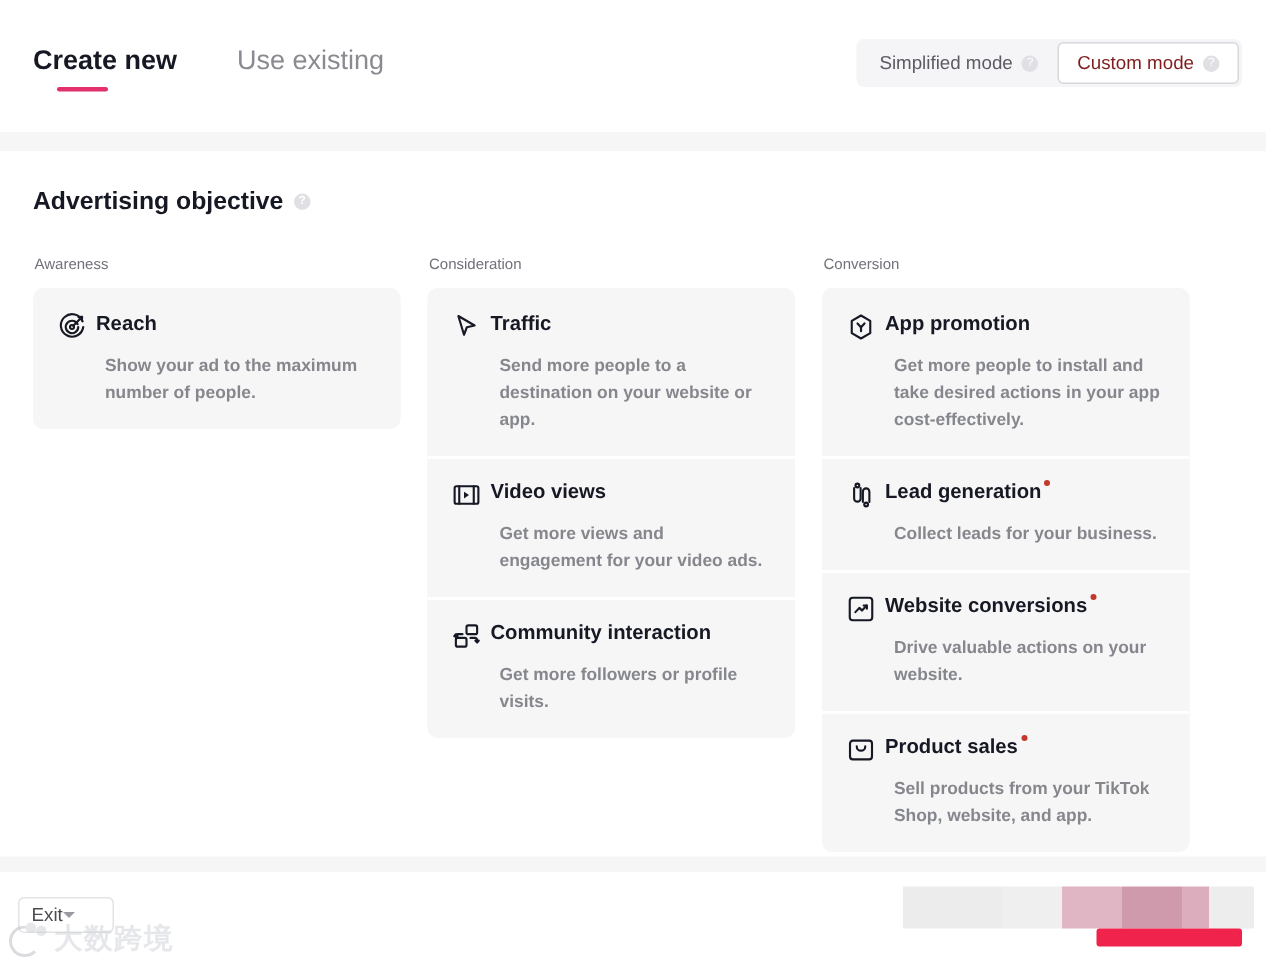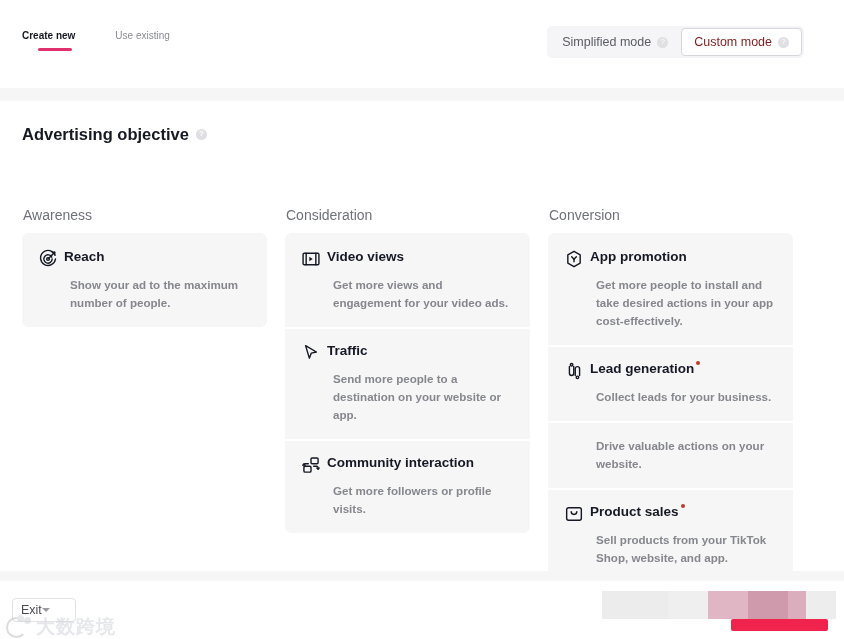--- a/index.html
+++ b/index.html
@@ -20,21 +20,21 @@
     position: absolute; left: 0; top: 0;
     width: 844px; height: 88px;
     background: #ffffff;
   }
   .tabs {
     position: absolute; left: 22px; top: 30px;
     display: flex; align-items: flex-start; gap: 40px;
   }
   .tab {
     position: relative;
-    font-size: 10px;
+    font-size: 18px;
     color: #8a8b91;
     cursor: pointer;
     padding-bottom: 10px;
     white-space: nowrap;
   }
   .tab.active {
     color: #161823;
     font-weight: bold;
   }
   .tab.active .tab-underline {
@@ -47,21 +47,21 @@
   .tab-underline {
     position: absolute;
     left: 16px; bottom: 0;
     width: 34px; height: 3px;
     border-radius: 2px;
     background: #e1306c;
   }
 
   
   .modes {
-    position: absolute; right: 40px; top: 26px;
+    position: absolute; right: 16px; top: 26px;
     display: flex; align-items: center;
     background: #f5f5f7;
     border-radius: 5px;
     padding: 2px;
     height: 28px;
     box-sizing: content-box;
   }
   .mode-btn {
     display: flex; align-items: center; gap: 6px;
     height: 28px;
@@ -119,25 +119,24 @@
   }
 
   .columns {
     position: absolute; left: 22px; top: 70px;
     width: 800px;
     display: flex;
     gap: 18px;
   }
   .col { width: 245px; }
   .col-label {
-    font-size: 14px;
+    font-size: 10px;
     color: #70727a;
     margin-bottom: 10px;
     padding-left: 1px;
-    margin-top: 36px;
   }
   .group {
     background: #f6f6f7;
     border-radius: 7px;
     overflow: hidden;
   }
   .obj-card {
     position: relative;
     padding: 16px 16px 15px 16px;
     cursor: pointer;
@@ -335,40 +334,40 @@
       </div>
 
       <div class="col">
         <div class="col-label">Consideration</div>
         <div class="group">
 
           <div class="obj-card">
             <div class="card-head">
               <span class="card-icon">
                 <svg width="20" height="20" viewBox="0 0 24 24" fill="none" stroke="currentColor" stroke-width="1.7" stroke-linecap="round" stroke-linejoin="round">
+                  <path d="M5.5 3.2l13 7.6-6.2 1.4-2.3 6z"></path>
+                </svg>
+              </span>
+              <span class="card-title">Traffic</span>
+            </div>
+            <p class="card-desc">Send more people to a destination on your website or app.</p>
+          </div>
+
+          <div class="obj-card">
+            <div class="card-head">
+              <span class="card-icon">
+                <svg width="20" height="20" viewBox="0 0 24 24" fill="none" stroke="currentColor" stroke-width="1.7" stroke-linecap="round" stroke-linejoin="round">
                   <rect x="2.5" y="5" width="19" height="14" rx="1.5"></rect>
                   <path d="M6.2 5v14M17.8 5v14"></path>
                   <path d="M10 9.3l4 2.7-4 2.7z" fill="currentColor" stroke="none"></path>
                 </svg>
               </span>
               <span class="card-title">Video views</span>
             </div>
             <p class="card-desc">Get more views and engagement for your video ads.</p>
-          </div>
-
-          <div class="obj-card">
-            <div class="card-head">
-              <span class="card-icon">
-                <svg width="20" height="20" viewBox="0 0 24 24" fill="none" stroke="currentColor" stroke-width="1.7" stroke-linecap="round" stroke-linejoin="round">
-                  <path d="M5.5 3.2l13 7.6-6.2 1.4-2.3 6z"></path>
-                </svg>
-              </span>
-              <span class="card-title">Traffic</span>
-            </div>
-            <p class="card-desc">Send more people to a destination on your website or app.</p>
           </div>
 
           <div class="obj-card">
             <div class="card-head">
               <span class="card-icon">
                 <svg width="20" height="20" viewBox="0 0 24 24" fill="none" stroke="currentColor" stroke-width="1.7" stroke-linecap="round" stroke-linejoin="round">
                   <rect x="12" y="3.5" width="8.5" height="7" rx="1.4"></rect>
                   <rect x="3.5" y="13.5" width="8.5" height="7" rx="1.4"></rect>
                   <path d="M8.8 10.5H5.2a1.7 1.7 0 0 0-1.7 1.7v1"></path>
                   <path d="M2.2 12.2l1.3-1.6 1.4 1.6"></path>
@@ -411,20 +410,30 @@
                   <circle cx="9.1" cy="4.4" r="1.5"></circle>
                   <circle cx="16.1" cy="19.6" r="1.5"></circle>
                 </svg>
               </span>
               <span class="card-title"><span>Lead generation</span><span class="new-dot"></span></span>
             </div>
             <p class="card-desc">Collect leads for your business.</p>
           </div>
 
           <div class="obj-card">
+            <div class="card-head">
+              <span class="card-icon">
+                <svg width="20" height="20" viewBox="0 0 24 24" fill="none" stroke="currentColor" stroke-width="1.7" stroke-linecap="round" stroke-linejoin="round">
+                  <rect x="3" y="3" width="18" height="18" rx="2.4"></rect>
+                  <path d="M7.5 14.5l3.2-3.4 2.1 2.1 3.7-4"></path>
+                  <path d="M14.1 9.2h2.6v2.6"></path>
+                </svg>
+              </span>
+              <span class="card-title"><span>Website conversions</span><span class="new-dot"></span></span>
+            </div>
             <p class="card-desc">Drive valuable actions on your website.</p>
           </div>
 
           <div class="obj-card">
             <div class="card-head">
               <span class="card-icon">
                 <svg width="20" height="20" viewBox="0 0 24 24" fill="none" stroke="currentColor" stroke-width="1.7" stroke-linecap="round" stroke-linejoin="round">
                   <rect x="3.2" y="4.5" width="17.6" height="15" rx="2.3"></rect>
                   <path d="M8.6 9.1a3.4 3.4 0 0 0 6.8 0"></path>
                 </svg>

